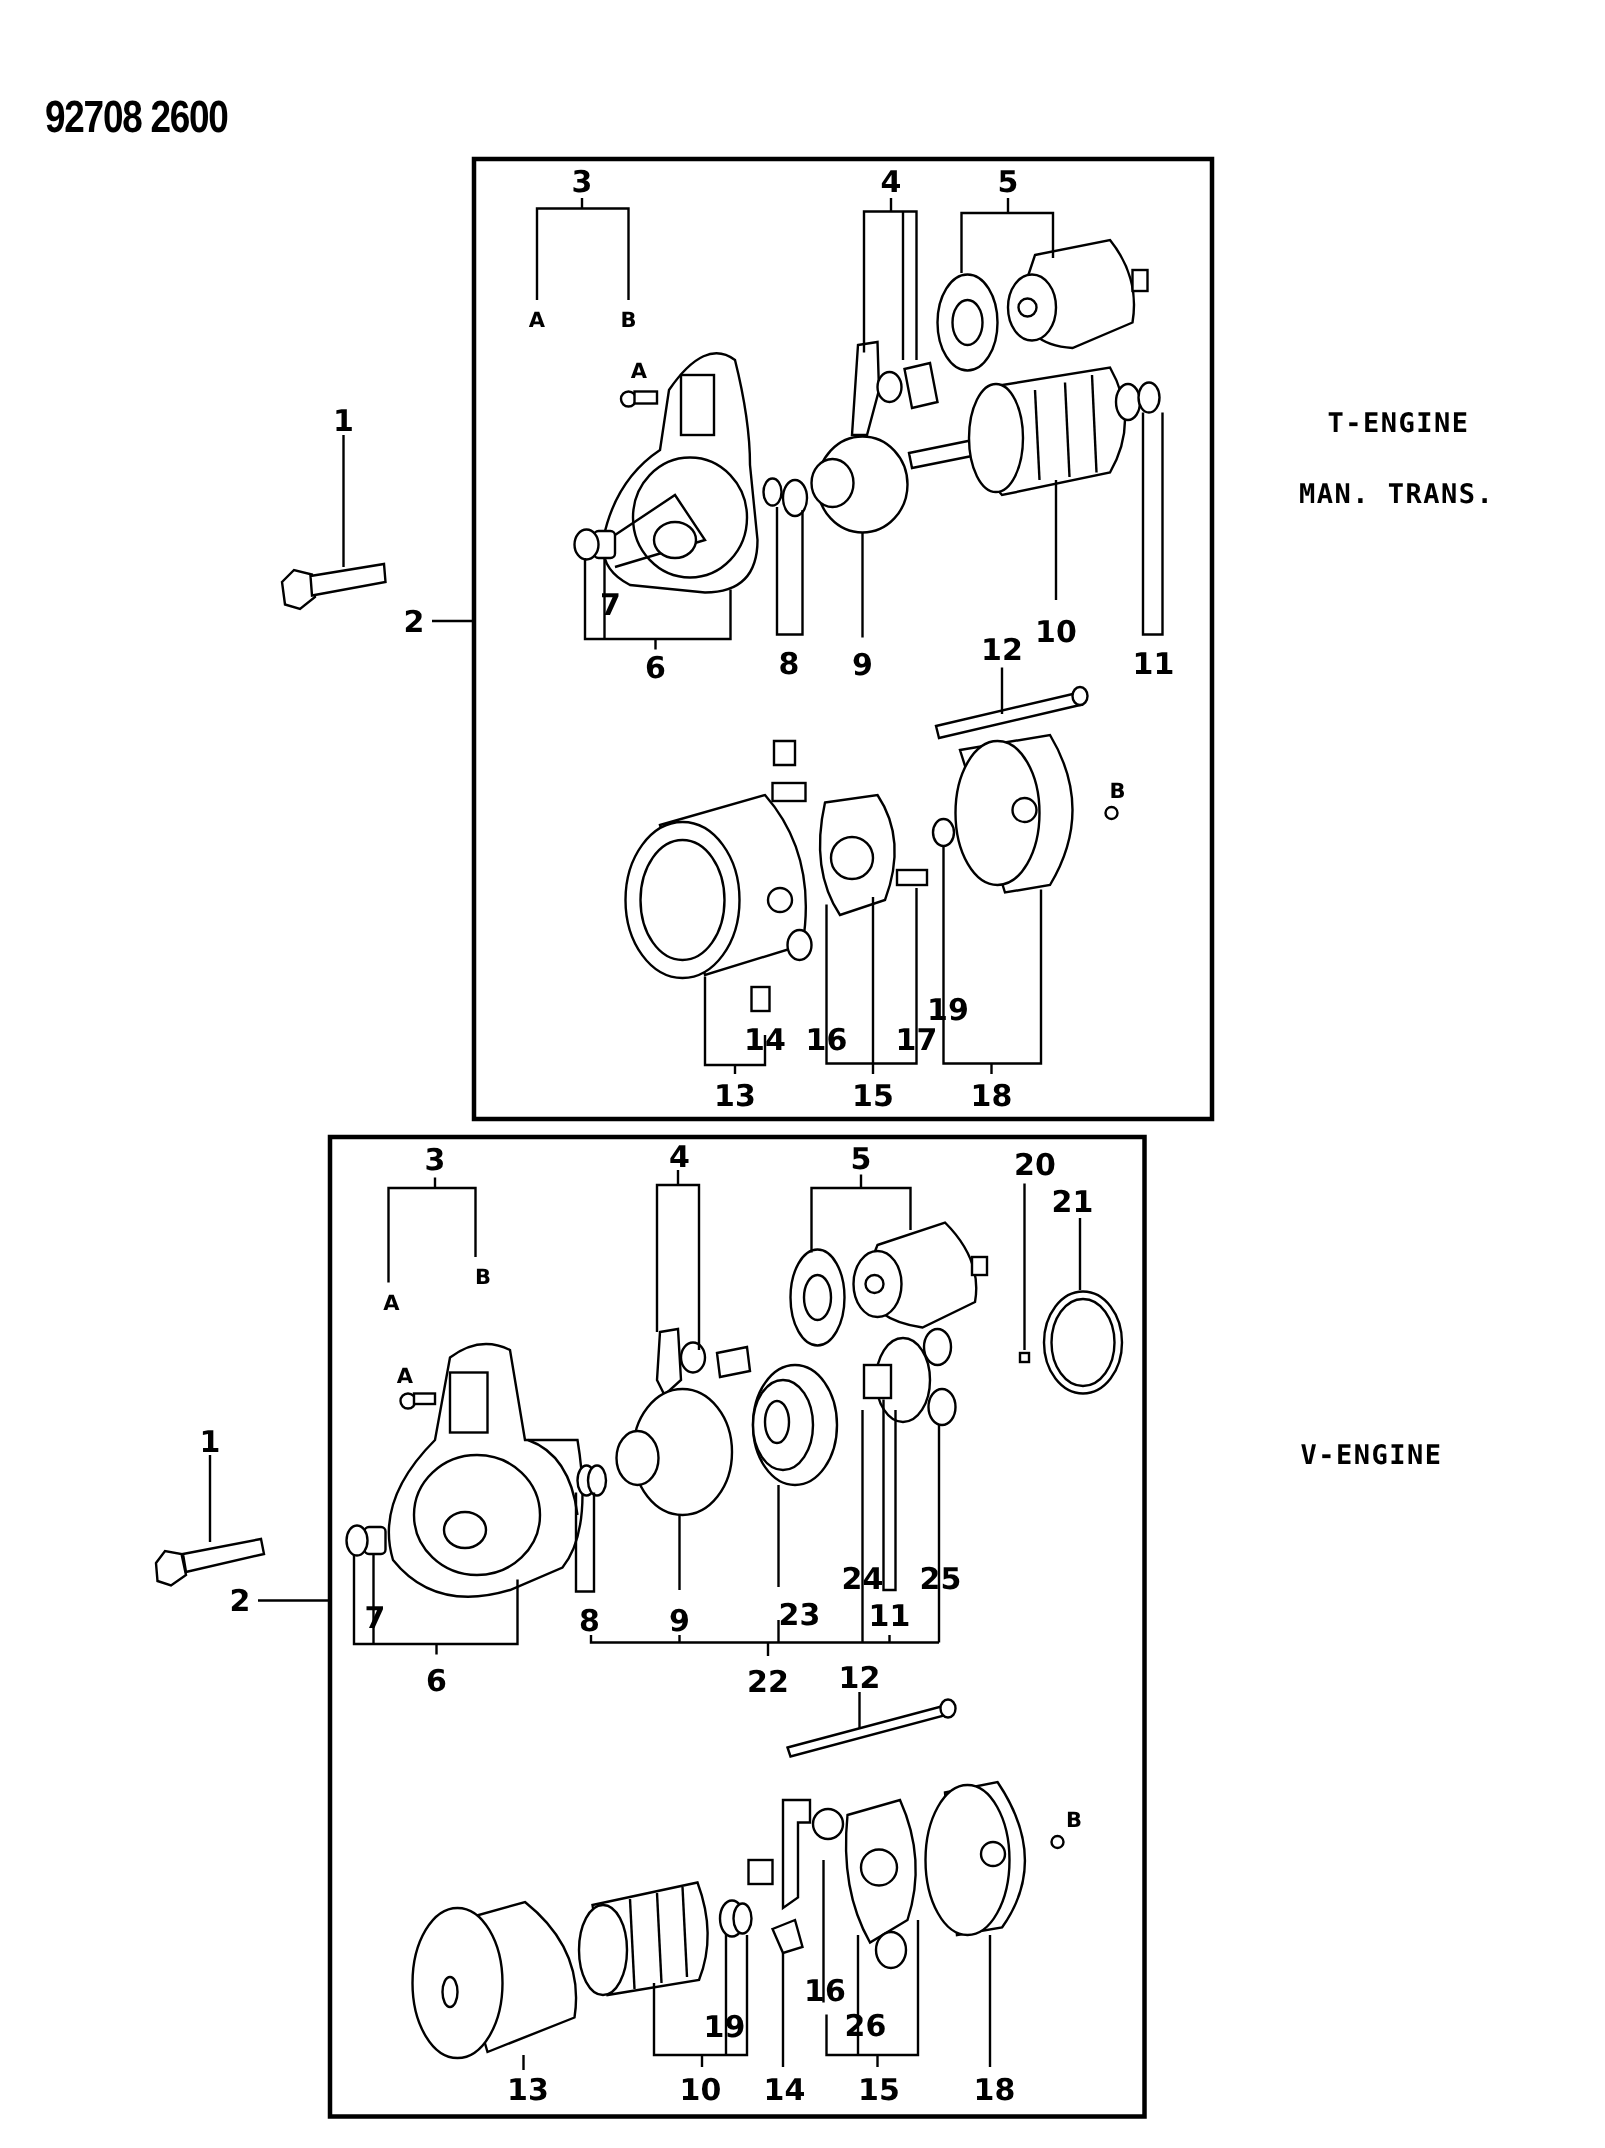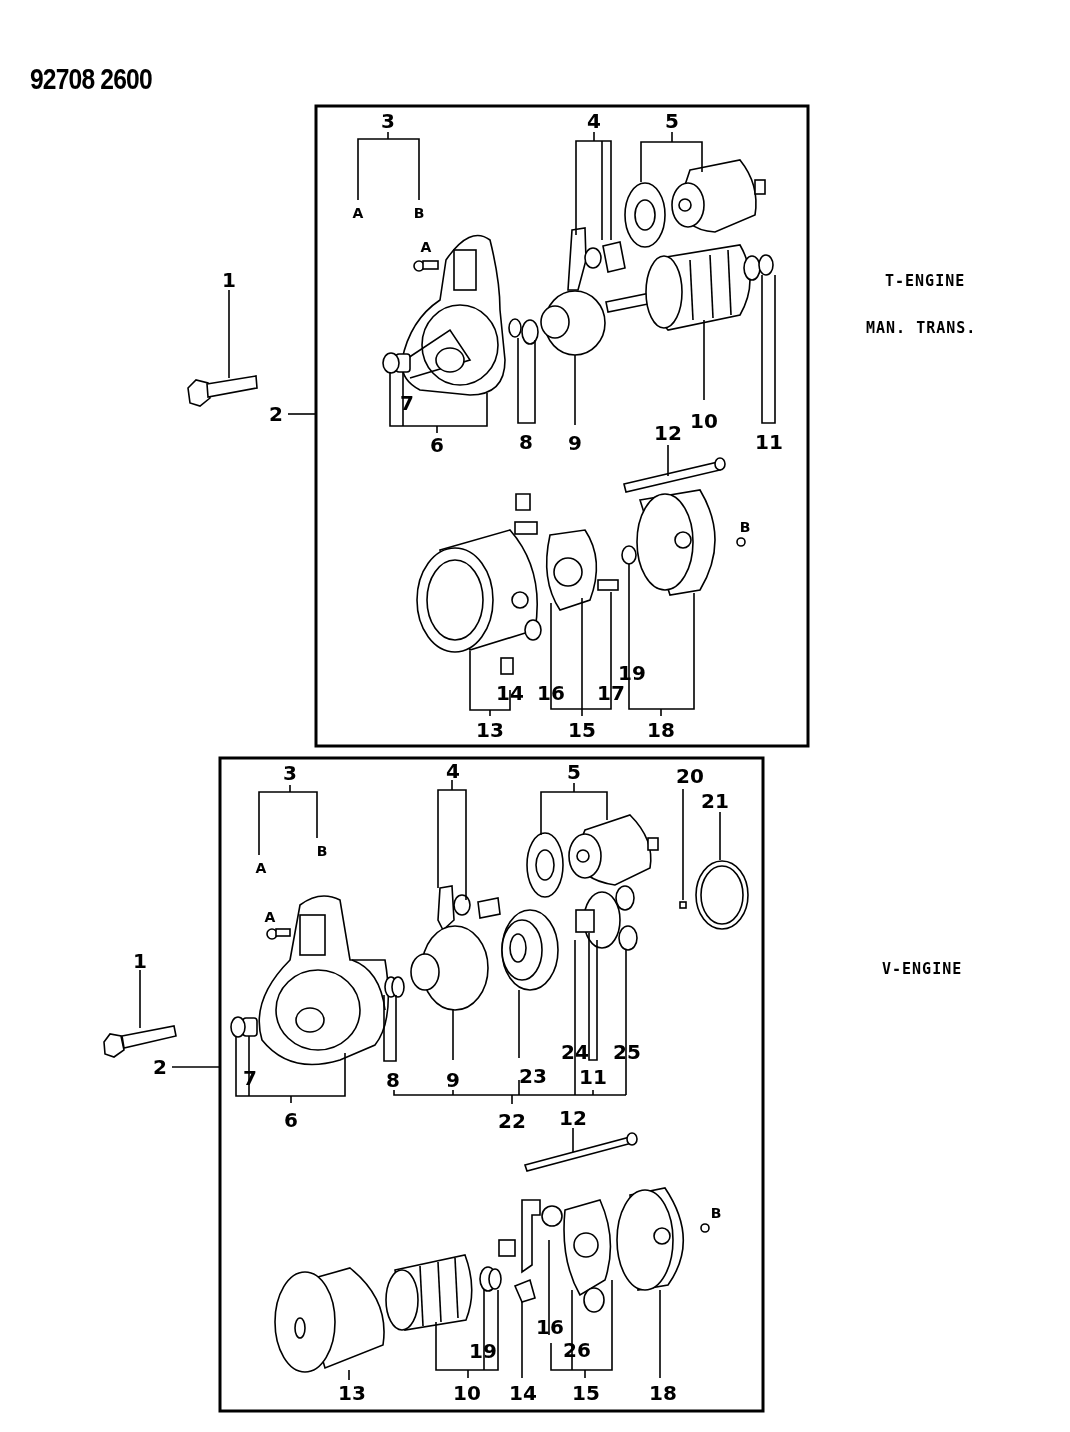--- a/index.html
+++ b/index.html
@@ -1,32 +1,32 @@
 <!DOCTYPE html>
 <html><head>
 <meta charset="utf-8">
 <style>
   html,body{margin:0;padding:0;background:#fff;}
   body{width:1070px;height:1432px;position:relative;overflow:hidden;font-family:"DejaVu Sans",sans-serif;color:#000;}
   .docnum{position:absolute;left:30px;top:62px;font-family:"Liberation Sans",sans-serif;font-weight:bold;font-size:30px;letter-spacing:-1px;transform:scaleX(0.82);transform-origin:left top;}
-  .side{position:absolute;font-family:"DejaVu Sans Mono",monospace;font-weight:bold;font-size:15px;letter-spacing:1px;}
+  .side{position:absolute;font-family:"DejaVu Sans Mono",monospace;font-weight:bold;font-size:18px;letter-spacing:1px;}
   svg#diag{position:absolute;left:0;top:0;}
   .lbl{font-family:"DejaVu Sans",sans-serif;font-weight:bold;font-size:20px;text-anchor:middle;}
   .lbls{font-family:"DejaVu Sans",sans-serif;font-weight:bold;font-size:14px;text-anchor:middle;}
   .ln{stroke:#000;stroke-width:1.6;fill:none;}
   .pt{stroke:#000;stroke-width:1.6;fill:#fff;}
   .box{stroke:#000;stroke-width:3;fill:none;}
 </style>
 </head>
 <body>
 
 <div class="docnum">92708 2600</div>
 <div class="side" style="left:885px;top:272px;">T-ENGINE</div>
 <div class="side" style="left:866px;top:319px;">MAN. TRANS.</div>
-<div class="side" style="left:867px;top:960px;margin-left:15px;">V-ENGINE</div>
+<div class="side" style="left:867px;top:960px;">V-ENGINE</div>
 
 <svg id="diag" width="1070" height="1432" viewBox="0 0 1070 1432">
 
   <g>
     <rect class="box" x="316" y="106" width="492" height="640"></rect>
 
     <g>
       <line class="ln" x1="229" y1="290" x2="229" y2="378"></line>
       <polygon class="pt" points="188,388 196,380 208,383 210,398 200,406 190,403"></polygon>
       <polygon class="pt" points="207,384 256,376 257,388 208,397"></polygon>

